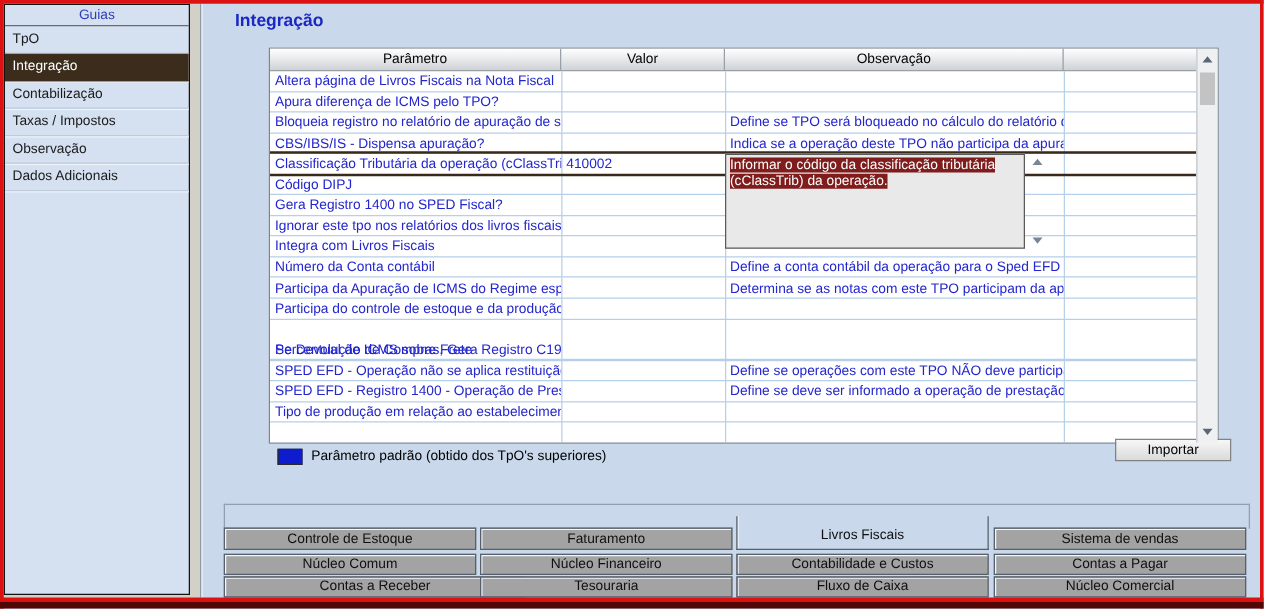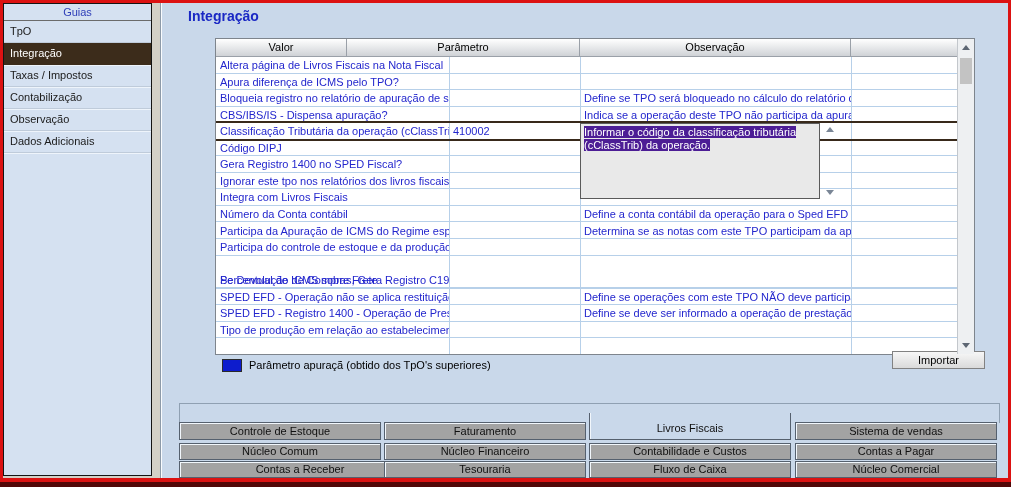--- a/index.html
+++ b/index.html
@@ -57,21 +57,21 @@
   .tri-up { width:0; height:0; border-left:4px solid transparent; border-right:4px solid transparent;
             border-bottom:5px solid #5d6673; }
   .tri-down { width:0; height:0; border-left:4px solid transparent; border-right:4px solid transparent;
               border-top:5px solid #5d6673; }
   .thumb { position:absolute; left:2px; right:2px; top:19px; height:26px; background:#c3c3c3; }
 
   
   .memo { position:absolute; left:364px; top:66px; width:268px; height:76px; display:flex; z-index:3; }
   .memo-text { flex:1; background:#e9e9e9; border:1px solid #5a5a5a; padding:2px 3px; line-height:13px;
                color:#2326cd; overflow:hidden; }
-  .memo-text .sel { background:#4c1d95; color:#ffffff; }
+  .memo-text .sel { background:#7f1d1d; color:#ffffff; }
   .memo-scroll { width:28px; position:relative; }
   .m-arr { position:absolute; left:6px; }
   .m-arr.top { top:4px; } .m-arr.bottom { bottom:4px; }
   .m-arr .tri-up { border-bottom-color:#7a8696; }
   .m-arr .tri-down { border-top-color:#7a8696; }
 
   
   .legend-swatch { position:absolute; left:61px; top:356px; width:20px; height:13px;
                    background:#0d1ccd; border:1px solid #2a2a2a; }
   .legend-label { position:absolute; left:88px; top:356px; color:#000; }
@@ -94,35 +94,35 @@
 <body>
 
 <div class="window">
 
   <div class="left-col">
     <div class="sidebar">
       <div class="sb-title">Guias</div>
       <div id="sb-items">
           <div class="sb-item">TpO</div>
           <div class="sb-item selected">Integração</div>
+          <div class="sb-item">Contabilização</div>
           <div class="sb-item">Taxas / Impostos</div>
-          <div class="sb-item">Contabilização</div>
           <div class="sb-item">Observação</div>
           <div class="sb-item">Dados Adicionais</div>
         </div>
     </div>
   </div>
 
   <div class="main">
     <div class="page-title">Integração</div>
 
     <div class="table">
       <div class="thead">
+        <div class="th c0">Parâmetro</div>
         <div class="th c1">Valor</div>
-        <div class="th c0">Parâmetro</div>
         <div class="th c2">Observação</div>
         <div class="th c3"></div>
       </div>
       <div class="tbody" id="tbody">
           <div class="trow" style="top: 264.8px;">
             <div class="cell k0">Tipo de produção em relação ao estabelecimento</div>
             <div class="cell k1"></div>
             <div class="cell k2"></div>
           </div>
           <div class="trow" style="top: 248.25px;">
@@ -226,21 +226,21 @@
             <div class="tri-up"></div>
           </div>
         <div class="thumb"></div>
         <div class="arrbox down">
             <div class="tri-down"></div>
           </div>
       </div>
     </div>
 
     <div class="legend-swatch"></div>
-    <div class="legend-label">Parâmetro apuraçã (obtido dos TpO's superiores)</div>
+    <div class="legend-label">Parâmetro padrão (obtido dos TpO's superiores)</div>
     <button class="import-btn">Importar</button>
 
     <div class="hline"></div>
     <div class="vdrop l"></div>
     <div class="vdrop r"></div>
 
     <div id="tabs">
         <div class="tab" style="left: 18px; width: 202px; top: 419px; height: 18px; line-height: 16px;">Controle de Estoque</div>
         <div class="tab" style="left: 223px; width: 202px; top: 419px; height: 18px; line-height: 16px;">Faturamento</div>
         <div class="tab active" style="left: 428px; width: 202px; top: 410px; height: 27px; line-height: 30px;">Livros Fiscais</div>

